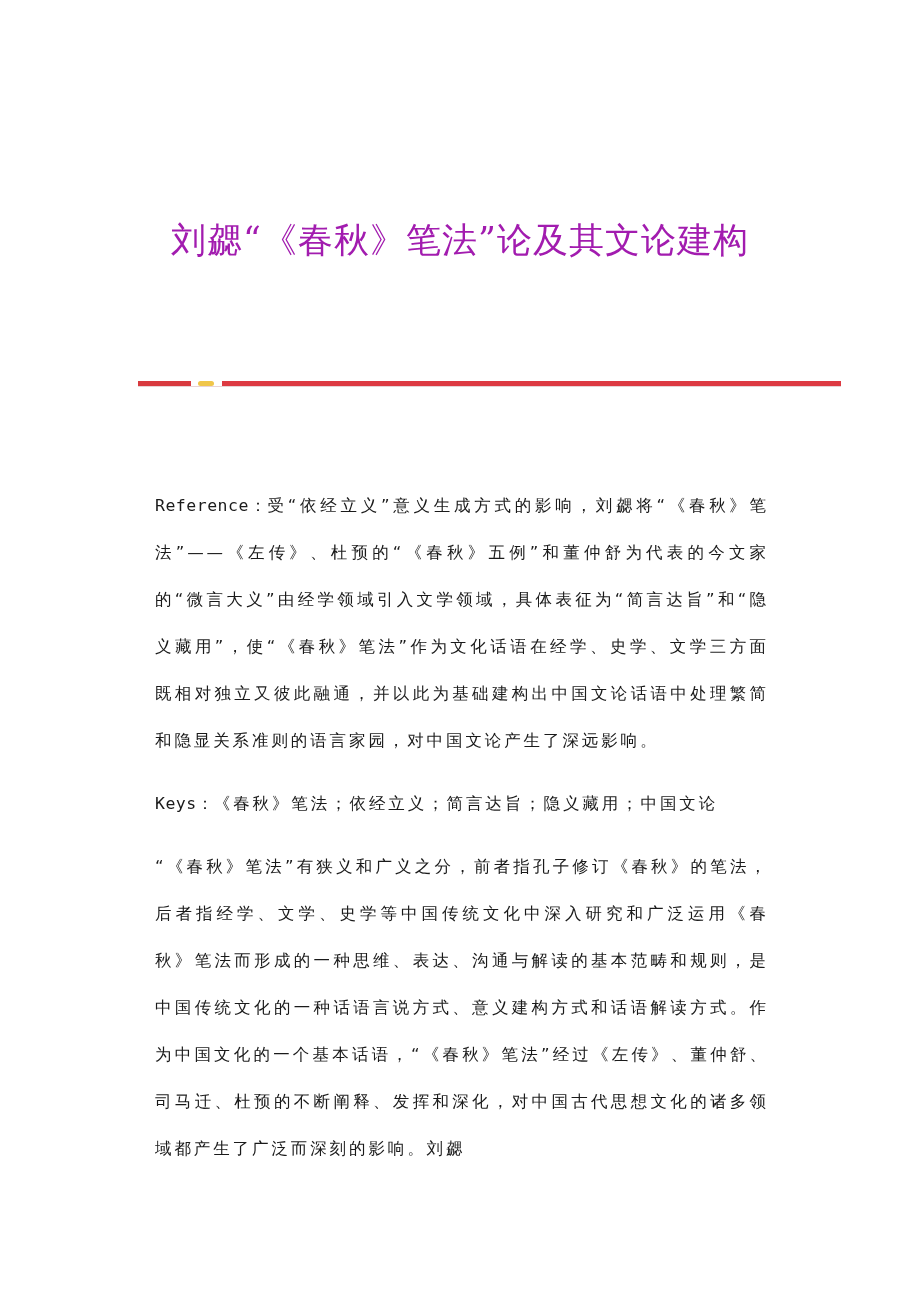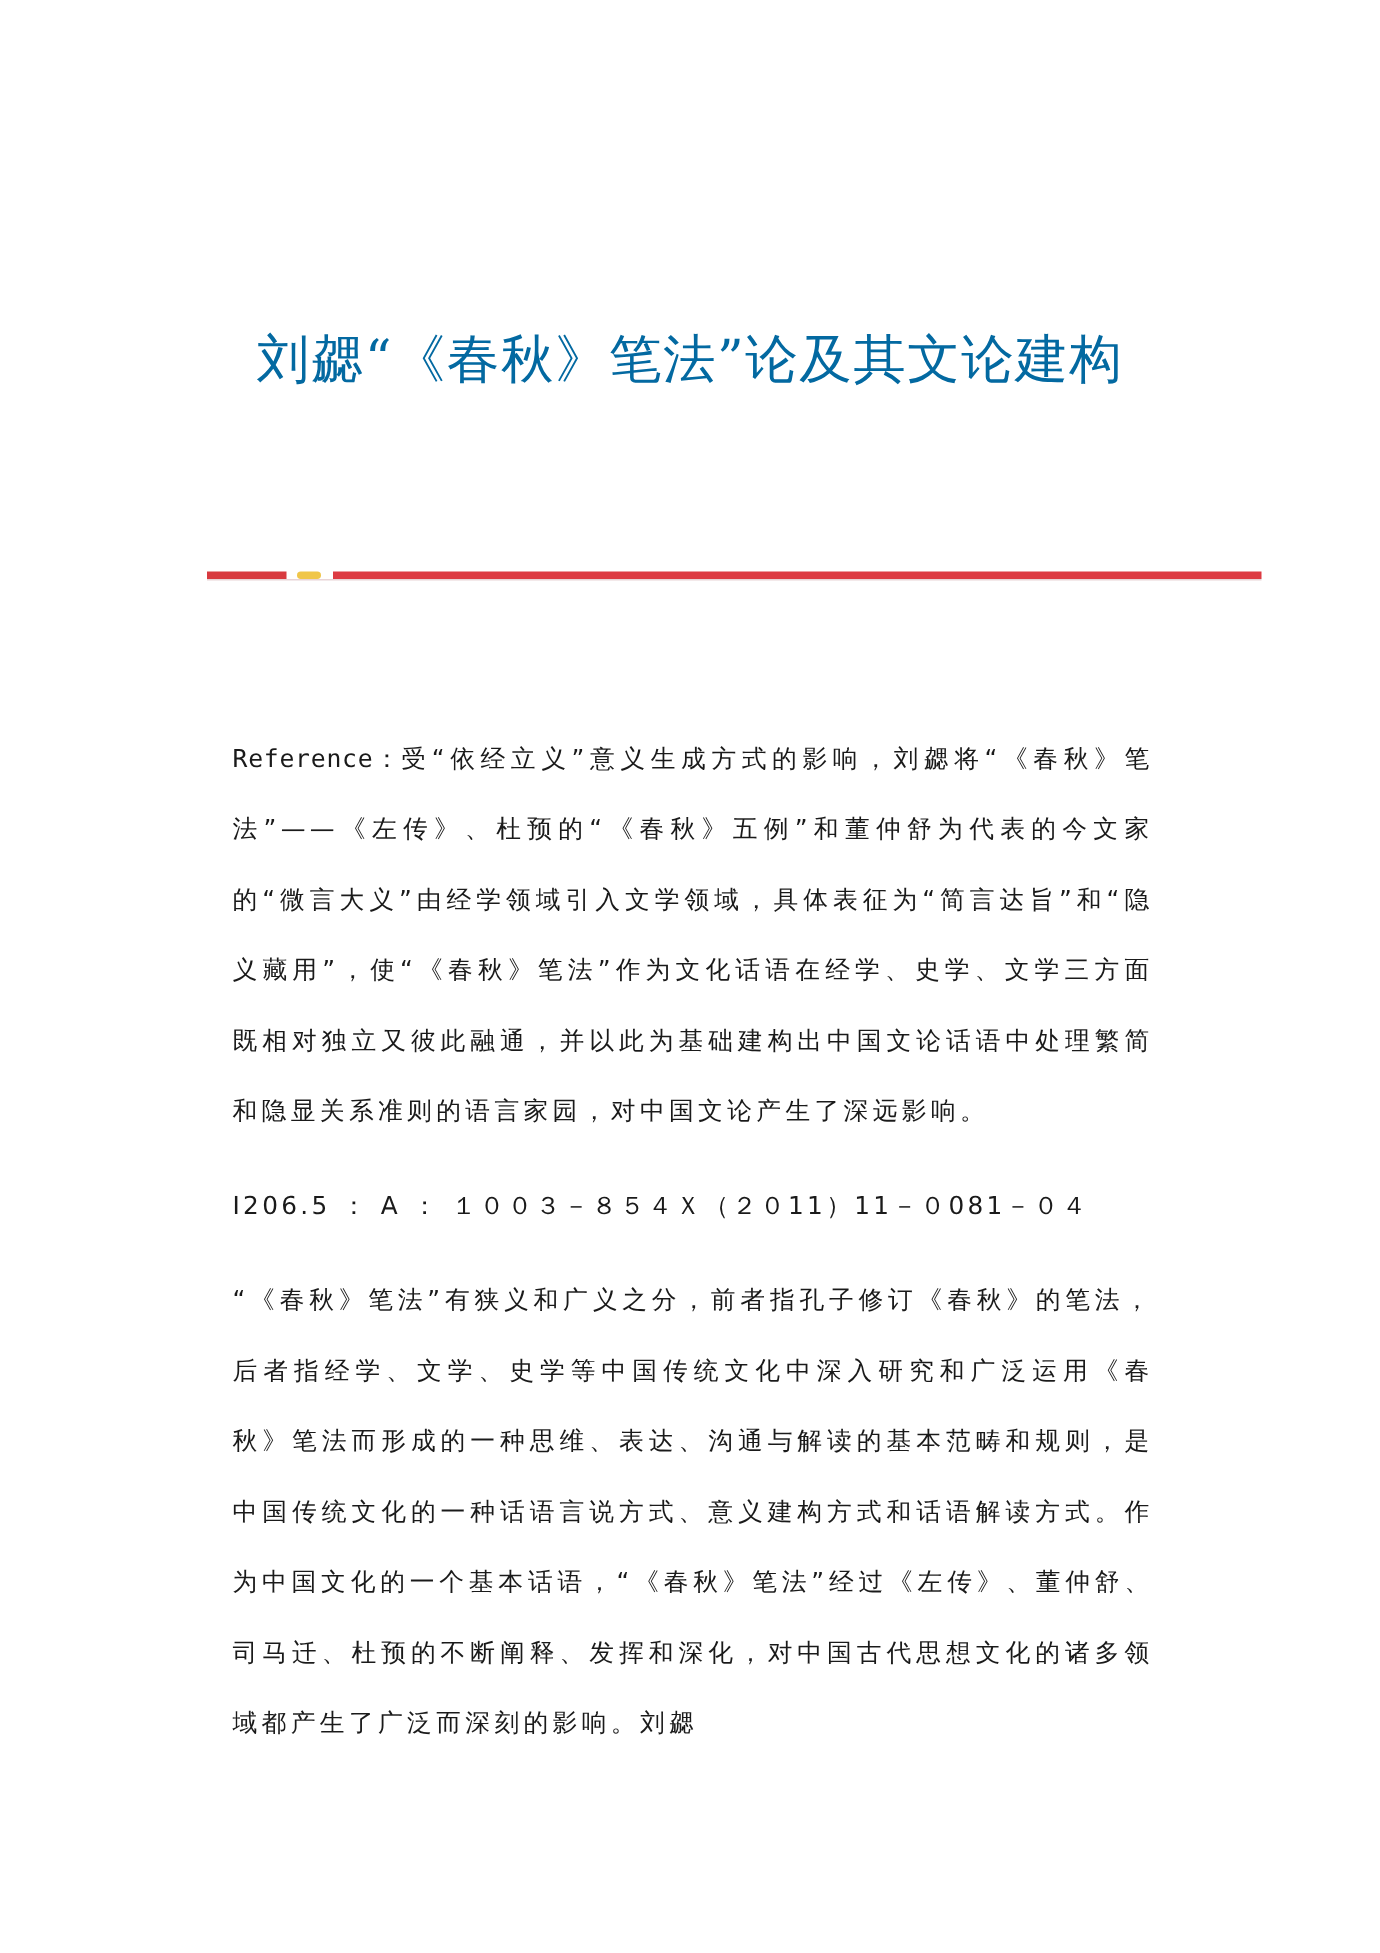--- a/index.html
+++ b/index.html
@@ -17,21 +17,21 @@
   .title {
     position: absolute;
     left: 0;
     top: 212px;
     width: 920px;
     text-align: center;
     font-family: "DejaVu Serif", "Liberation Serif", serif;
     font-size: 35px;
     letter-spacing: 1px;
     line-height: 56px;
-    color: #0369a1;
+    color: #a21caf;
     margin: 0;
     font-weight: normal;
   }
   .divider {
     position: absolute;
     left: 138px;
     top: 381px;
     width: 703px;
     height: 6px;
   }
@@ -100,15 +100,15 @@
 
 <div class="divider">
   <div class="seg-left"></div>
   <div class="ornament"></div>
   <div class="seg-right"></div>
   <div class="shadow"></div>
 </div>
 
 <div class="content">
   <p class="para para-abstract"><span class="label-mono">Reference：</span><span>受“依经立义”意义生成方式的影响，刘勰将“《春秋》笔法”——《左传》、杜预的“《春秋》五例”和董仲舒为代表的今文家的“微言大义”由经学领域引入文学领域，具体表征为“简言达旨”和“隐义藏用”，使“《春秋》笔法”作为文化话语在经学、史学、文学三方面既相对独立又彼此融通，并以此为基础建构出中国文论话语中处理繁简和隐显关系准则的语言家园，对中国文论产生了深远影响。</span></p>
-  <p class="para para-class">I206.5 ： A ： １００３－８５４Ｘ（２０11）11－０081－０４</p>
+  <p class="para para-keys"><span class="label-mono">Keys：</span><span>《春秋》笔法；依经立义；简言达旨；隐义藏用；中国文论</span></p>
   <p class="para para-body">“《春秋》笔法”有狭义和广义之分，前者指孔子修订《春秋》的笔法，后者指经学、文学、史学等中国传统文化中深入研究和广泛运用《春秋》笔法而形成的一种思维、表达、沟通与解读的基本范畴和规则，是中国传统文化的一种话语言说方式、意义建构方式和话语解读方式。作为中国文化的一个基本话语，“《春秋》笔法”经过《左传》、董仲舒、司马迁、杜预的不断阐释、发挥和深化，对中国古代思想文化的诸多领域都产生了广泛而深刻的影响。刘勰</p>
 </div>
 
 </body></html>

